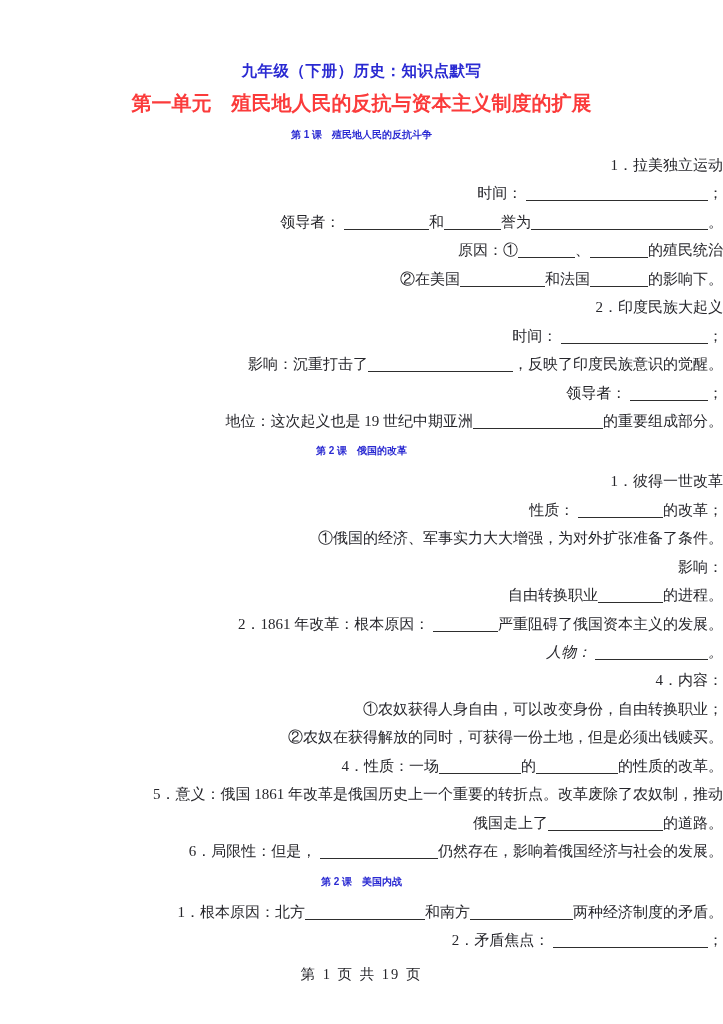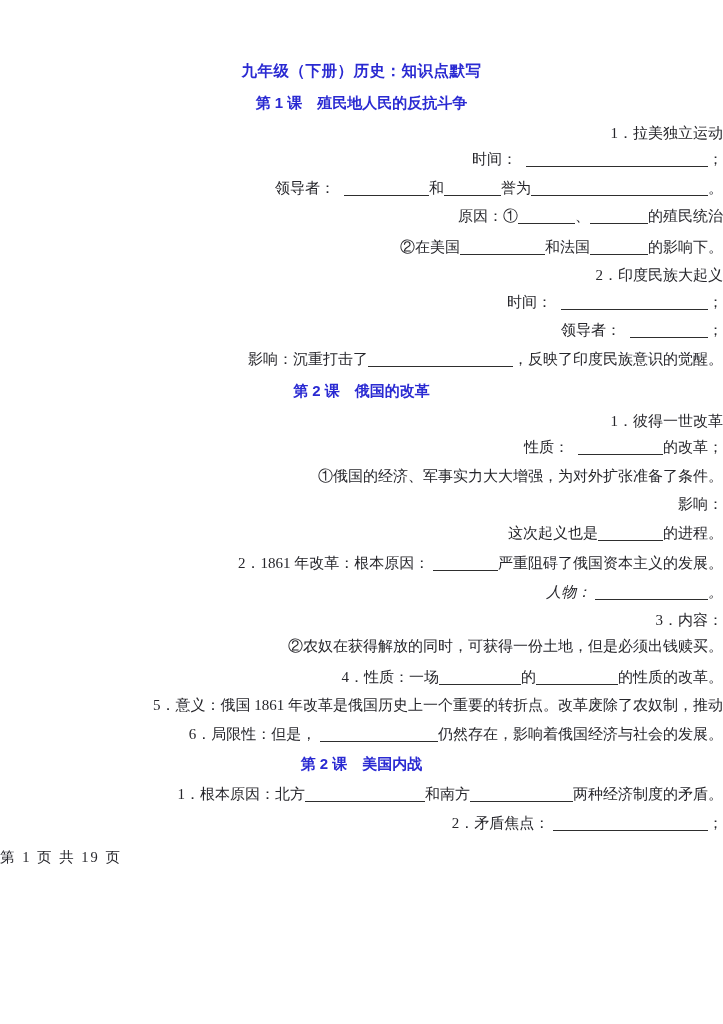--- a/index.html
+++ b/index.html
@@ -12,58 +12,62 @@
     font-family:"Liberation Serif","DejaVu Serif",serif;
     color:var(--ink); font-size:15px;
   }
   .line{height:28.45px; line-height:28.45px; white-space:nowrap; padding-left:97px;text-align:right;}
   .title,.unit,.lesson{
     height:32px; line-height:32px; text-align:center; padding-left:0;
     font-family:"Liberation Sans","DejaVu Sans",sans-serif; font-weight:bold;
   }
   .title{color:var(--blue); font-size:15.5px; letter-spacing:.5px;}
   .unit{color:var(--red); font-size:20px;}
-  .lesson{color:var(--blue); font-size:15px;}
+  .lesson{color:var(--blue); font-size:10px;}
   .num{padding-left:97px;}
-  .sub{font-family:Liberation Mono, monospace;}
+  .sub{}
   .deep{padding-left:110px;}
   .deep2{padding-left:210px;font-style:italic;}
   .flush{padding-left:62px;}
-  .footer{text-align:left; padding-left:0; margin-top:6px; font-size:14.5px; letter-spacing:2px;}
+  .footer{text-align:center; padding-left:0; margin-top:6px; font-size:14.5px; letter-spacing:2px;}
   .blank{
     display:inline-block; height:15px; vertical-align:-3px;
     border-bottom:1.2px solid var(--line);
   }
   .t{white-space:pre;}
 </style>
 </head>
 <body>
 
 <div class="page">
     <div class="line title"><span class="t">九年级（下册）历史：知识点默写</span></div>
+    <div class="line unit"><span class="t">第一单元　殖民地人民的反抗与资本主义制度的扩展</span></div>
     <div class="line lesson"><span class="t">第 1 课　殖民地人民的反抗斗争</span></div>
     <div class="line num"><span class="t">1．拉美独立运动</span></div>
     <div class="line sub"><span class="t">时间： </span><span class="blank" style="width: 182px;"></span><span class="t">；</span></div>
     <div class="line sub"><span class="t">领导者： </span><span class="blank" style="width: 85px;"></span><span class="t">和</span><span class="blank" style="width: 57px;"></span><span class="t">誉为</span><span class="blank" style="width: 177px;"></span><span class="t">。</span></div>
     <div class="line sub"><span class="t">原因：①</span><span class="blank" style="width: 57px;"></span><span class="t">、</span><span class="blank" style="width: 58px;"></span><span class="t">的殖民统治</span></div>
     <div class="line deep"><span class="t">②在美国</span><span class="blank" style="width: 85px;"></span><span class="t">和法国</span><span class="blank" style="width: 58px;"></span><span class="t">的影响下。</span></div>
     <div class="line num"><span class="t">2．印度民族大起义</span></div>
     <div class="line sub"><span class="t">时间： </span><span class="blank" style="width: 147px;"></span><span class="t">；</span></div>
+    <div class="line sub"><span class="t">影响：沉重打击了</span><span class="blank" style="width: 145px;"></span><span class="t">，反映了印度民族意识的觉醒。</span></div>
     <div class="line sub"><span class="t">领导者： </span><span class="blank" style="width: 78px;"></span><span class="t">；</span></div>
-    <div class="line sub"><span class="t">影响：沉重打击了</span><span class="blank" style="width: 145px;"></span><span class="t">，反映了印度民族意识的觉醒。</span></div>
+    <div class="line sub"><span class="t">地位：这次起义也是 19 世纪中期亚洲</span><span class="blank" style="width: 130px;"></span><span class="t">的重要组成部分。</span></div>
     <div class="line lesson"><span class="t">第 2 课　俄国的改革</span></div>
     <div class="line num"><span class="t">1．彼得一世改革</span></div>
     <div class="line sub"><span class="t">性质： </span><span class="blank" style="width: 85px;"></span><span class="t">的改革；</span></div>
     <div class="line sub"><span class="t">①俄国的经济、军事实力大大增强，为对外扩张准备了条件。</span></div>
     <div class="line sub"><span class="t">影响：</span></div>
-    <div class="line sub"><span class="t">这次起义也是</span><span class="blank" style="width: 65px;"></span><span class="t">的进程。</span></div>
+    <div class="line sub"><span class="t">自由转换职业</span><span class="blank" style="width: 65px;"></span><span class="t">的进程。</span></div>
     <div class="line num"><span class="t">2．1861 年改革：根本原因： </span><span class="blank" style="width: 65px;"></span><span class="t">严重阻碍了俄国资本主义的发展。</span></div>
     <div class="line deep2"><span class="t">人物： </span><span class="blank" style="width: 113px;"></span><span class="t">。</span></div>
-    <div class="line num"><span class="t">3．内容：</span></div>
+    <div class="line num"><span class="t">4．内容：</span></div>
+    <div class="line sub"><span class="t">①农奴获得人身自由，可以改变身份，自由转换职业；</span></div>
     <div class="line sub"><span class="t">②农奴在获得解放的同时，可获得一份土地，但是必须出钱赎买。</span></div>
     <div class="line num"><span class="t">4．性质：一场</span><span class="blank" style="width: 82px;"></span><span class="t">的</span><span class="blank" style="width: 82px;"></span><span class="t">的性质的改革。</span></div>
     <div class="line num"><span class="t">5．意义：俄国 1861 年改革是俄国历史上一个重要的转折点。改革废除了农奴制，推动</span></div>
+    <div class="line flush"><span class="t">俄国走上了</span><span class="blank" style="width: 115px;"></span><span class="t">的道路。</span></div>
     <div class="line num"><span class="t">6．局限性：但是， </span><span class="blank" style="width: 118px;"></span><span class="t">仍然存在，影响着俄国经济与社会的发展。</span></div>
     <div class="line lesson"><span class="t">第 2 课　美国内战</span></div>
     <div class="line num"><span class="t">1．根本原因：北方</span><span class="blank" style="width: 120px;"></span><span class="t">和南方</span><span class="blank" style="width: 103px;"></span><span class="t">两种经济制度的矛盾。</span></div>
     <div class="line num"><span class="t">2．矛盾焦点： </span><span class="blank" style="width: 155px;"></span><span class="t">；</span></div>
     <div class="line footer"><span class="t">第 1 页 共 19 页</span></div>
   </div>
 
 </body></html>

